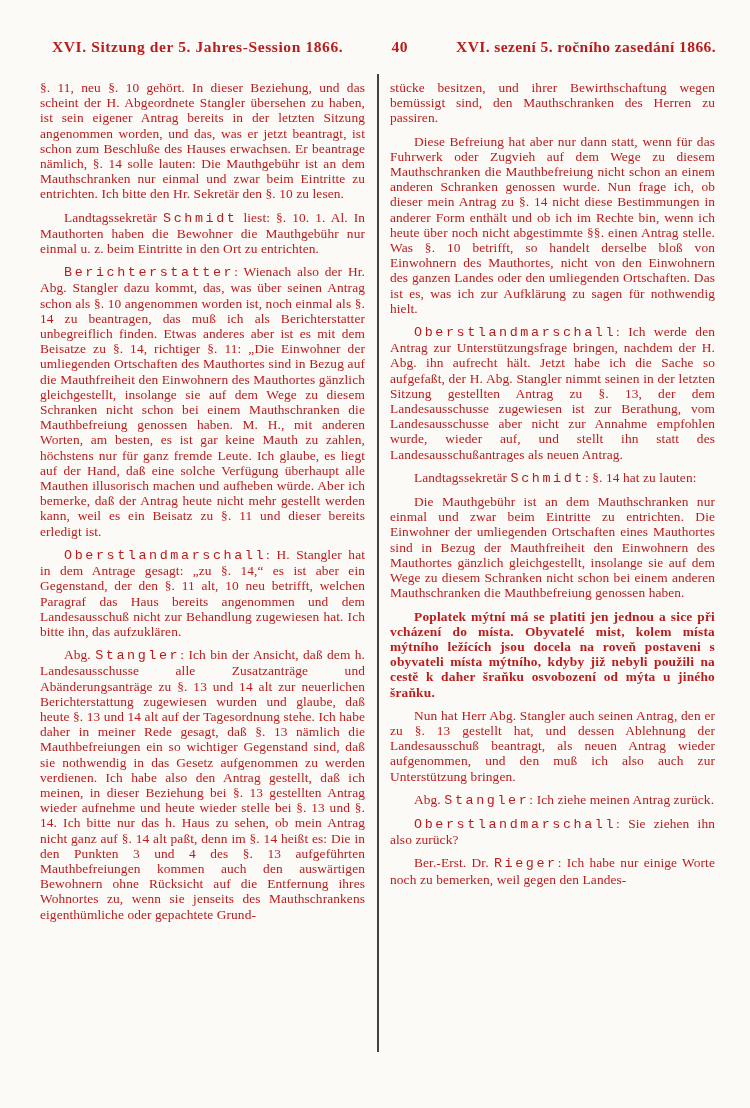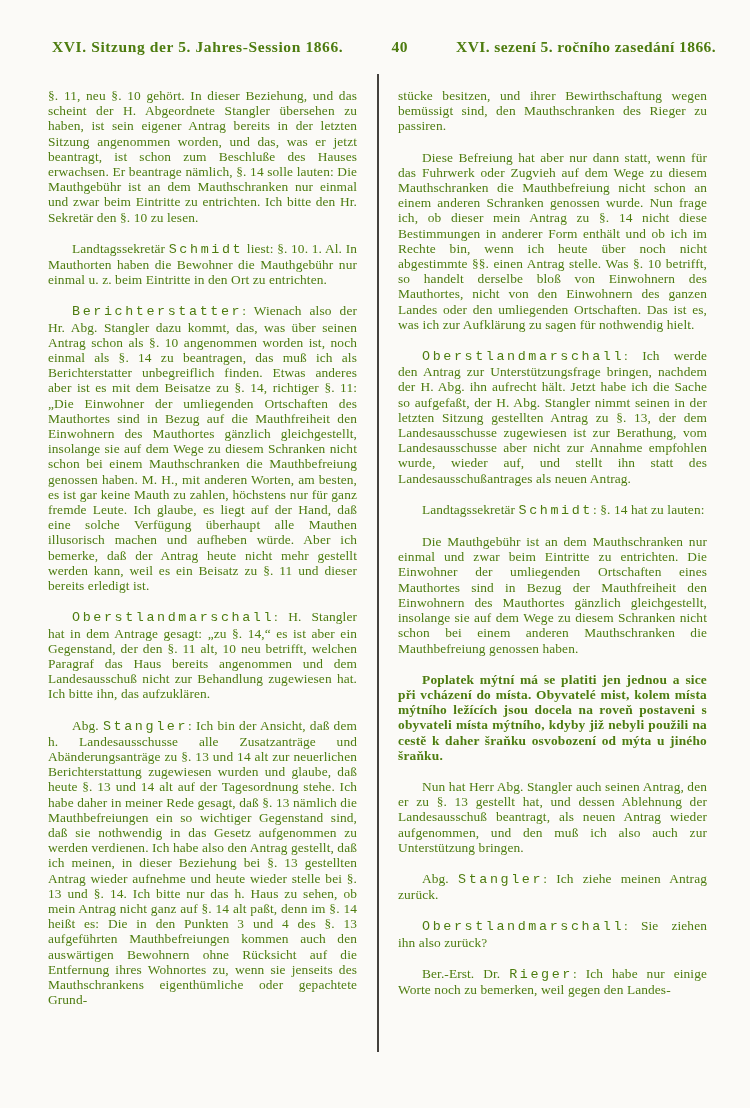--- a/index.html
+++ b/index.html
@@ -5,21 +5,21 @@
   html, body { margin: 0; padding: 0; }
   body {
     width: 750px; height: 1108px;
     background: #f4f3ef;
     font-family: "Liberation Serif", "DejaVu Serif", serif;
   }
   .page {
     position: relative;
     width: 750px; height: 1108px;
     background: #fbfaf7;
-    color: #4d7c0f;
+    color: #b91c1c;
     overflow: hidden;
     box-sizing: border-box;
   }
   .running-header {
     position: absolute;
     top: 38px; left: 52px; right: 34px;
     display: flex;
     align-items: baseline;
     justify-content: space-between;
     font-size: 15.5px;
@@ -44,21 +44,21 @@
     text-align: justify;
     letter-spacing: 0.1px;
   }
   .col-divider {
     width: 1.5px;
     height: 978px;
     margin: 2px 3.5px 0 4px;
     background: #44413d;
   }
   .para {
-    margin: 16px;
+    margin: 8px;
     text-indent: 24px;
   }
   .para.noindent { text-indent: 0; }
   .para.bold { font-weight: bold; letter-spacing: 0.2px; }
   .spaced { letter-spacing: 2.6px; font-family: Liberation Mono, monospace; }
 </style>
 </head>
 <body>
 
 <div class="page">
@@ -71,21 +71,21 @@
   <div class="columns">
     <div class="col">
         <p class="para noindent">§. 11, neu §. 10 gehört. In dieser Beziehung, und das scheint der H. Abgeordnete Stangler übersehen zu haben, ist sein eigener Antrag bereits in der letzten Sitzung angenommen worden, und das, was er jetzt beantragt, ist schon zum Beschluße des Hauses erwachsen. Er beantrage nämlich, §. 14 solle lauten: Die Mauthgebühr ist an dem Mauthschranken nur einmal und zwar beim Eintritte zu entrichten. Ich bitte den Hr. Sekretär den §. 10 zu lesen.</p>
         <p class="para">Landtagssekretär <span class="spaced">Schmidt</span> liest: §. 10. 1. Al. In Mauthorten haben die Bewohner die Mauthgebühr nur einmal u. z. beim Eintritte in den Ort zu entrichten.</p>
         <p class="para"><span class="spaced">Berichterstatter</span>: Wienach also der Hr. Abg. Stangler dazu kommt, das, was über seinen Antrag schon als §. 10 angenommen worden ist, noch einmal als §. 14 zu beantragen, das muß ich als Berichterstatter unbegreiflich finden. Etwas anderes aber ist es mit dem Beisatze zu §. 14, richtiger §. 11: „Die Einwohner der umliegenden Ortschaften des Mauthortes sind in Bezug auf die Mauthfreiheit den Einwohnern des Mauthortes gänzlich gleichgestellt, insolange sie auf dem Wege zu diesem Schranken nicht schon bei einem Mauthschranken die Mauthbefreiung genossen haben. M. H., mit anderen Worten, am besten, es ist gar keine Mauth zu zahlen, höchstens nur für ganz fremde Leute. Ich glaube, es liegt auf der Hand, daß eine solche Verfügung überhaupt alle Mauthen illusorisch machen und aufheben würde. Aber ich bemerke, daß der Antrag heute nicht mehr gestellt werden kann, weil es ein Beisatz zu §. 11 und dieser bereits erledigt ist.</p>
         <p class="para"><span class="spaced">Oberstlandmarschall</span>: H. Stangler hat in dem Antrage gesagt: „zu §. 14,“ es ist aber ein Gegenstand, der den §. 11 alt, 10 neu betrifft, welchen Paragraf das Haus bereits angenommen und dem Landesausschuß nicht zur Behandlung zugewiesen hat. Ich bitte ihn, das aufzuklären.</p>
         <p class="para">Abg. <span class="spaced">Stangler</span>: Ich bin der Ansicht, daß dem h. Landesausschusse alle Zusatzanträge und Abänderungsanträge zu §. 13 und 14 alt zur neuerlichen Berichterstattung zugewiesen wurden und glaube, daß heute §. 13 und 14 alt auf der Tagesordnung stehe. Ich habe daher in meiner Rede gesagt, daß §. 13 nämlich die Mauthbefreiungen ein so wichtiger Gegenstand sind, daß sie nothwendig in das Gesetz aufgenommen zu werden verdienen. Ich habe also den Antrag gestellt, daß ich meinen, in dieser Beziehung bei §. 13 gestellten Antrag wieder aufnehme und heute wieder stelle bei §. 13 und §. 14. Ich bitte nur das h. Haus zu sehen, ob mein Antrag nicht ganz auf §. 14 alt paßt, denn im §. 14 heißt es: Die in den Punkten 3 und 4 des §. 13 aufgeführten Mauthbefreiungen kommen auch den auswärtigen Bewohnern ohne Rücksicht auf die Entfernung ihres Wohnortes zu, wenn sie jenseits des Mauthschrankens eigenthümliche oder gepachtete Grund-</p>
       </div>
     <div class="col-divider"></div>
     <div class="col">
-        <p class="para noindent">stücke besitzen, und ihrer Bewirthschaftung wegen bemüssigt sind, den Mauthschranken des Rieger zu passiren.</p>
+        <p class="para noindent">stücke besitzen, und ihrer Bewirthschaftung wegen bemüssigt sind, den Mauthschranken des Herren zu passiren.</p>
         <p class="para">Diese Befreiung hat aber nur dann statt, wenn für das Fuhrwerk oder Zugvieh auf dem Wege zu diesem Mauthschranken die Mauthbefreiung nicht schon an einem anderen Schranken genossen wurde. Nun frage ich, ob dieser mein Antrag zu §. 14 nicht diese Bestimmungen in anderer Form enthält und ob ich im Rechte bin, wenn ich heute über noch nicht abgestimmte §§. einen Antrag stelle. Was §. 10 betrifft, so handelt derselbe bloß von Einwohnern des Mauthortes, nicht von den Einwohnern des ganzen Landes oder den umliegenden Ortschaften. Das ist es, was ich zur Aufklärung zu sagen für nothwendig hielt.</p>
         <p class="para"><span class="spaced">Oberstlandmarschall</span>: Ich werde den Antrag zur Unterstützungsfrage bringen, nachdem der H. Abg. ihn aufrecht hält. Jetzt habe ich die Sache so aufgefaßt, der H. Abg. Stangler nimmt seinen in der letzten Sitzung gestellten Antrag zu §. 13, der dem Landesausschusse zugewiesen ist zur Berathung, vom Landesausschusse aber nicht zur Annahme empfohlen wurde, wieder auf, und stellt ihn statt des Landesausschußantrages als neuen Antrag.</p>
         <p class="para">Landtagssekretär <span class="spaced">Schmidt</span>: §. 14 hat zu lauten:</p>
         <p class="para">Die Mauthgebühr ist an dem Mauthschranken nur einmal und zwar beim Eintritte zu entrichten. Die Einwohner der umliegenden Ortschaften eines Mauthortes sind in Bezug der Mauthfreiheit den Einwohnern des Mauthortes gänzlich gleichgestellt, insolange sie auf dem Wege zu diesem Schranken nicht schon bei einem anderen Mauthschranken die Mauthbefreiung genossen haben.</p>
         <p class="para bold">Poplatek mýtní má se platiti jen jednou a sice při vcházení do místa. Obyvatelé mist, kolem místa mýtního ležících jsou docela na roveň postaveni s obyvateli místa mýtního, kdyby již nebyli použili na cestě k daher šraňku osvobození od mýta u jiného šraňku.</p>
         <p class="para">Nun hat Herr Abg. Stangler auch seinen Antrag, den er zu §. 13 gestellt hat, und dessen Ablehnung der Landesausschuß beantragt, als neuen Antrag wieder aufgenommen, und den muß ich also auch zur Unterstützung bringen.</p>
         <p class="para">Abg. <span class="spaced">Stangler</span>: Ich ziehe meinen Antrag zurück.</p>
         <p class="para"><span class="spaced">Oberstlandmarschall</span>: Sie ziehen ihn also zurück?</p>
         <p class="para">Ber.-Erst. Dr. <span class="spaced">Rieger</span>: Ich habe nur einige Worte noch zu bemerken, weil gegen den Landes-</p>
       </div>

